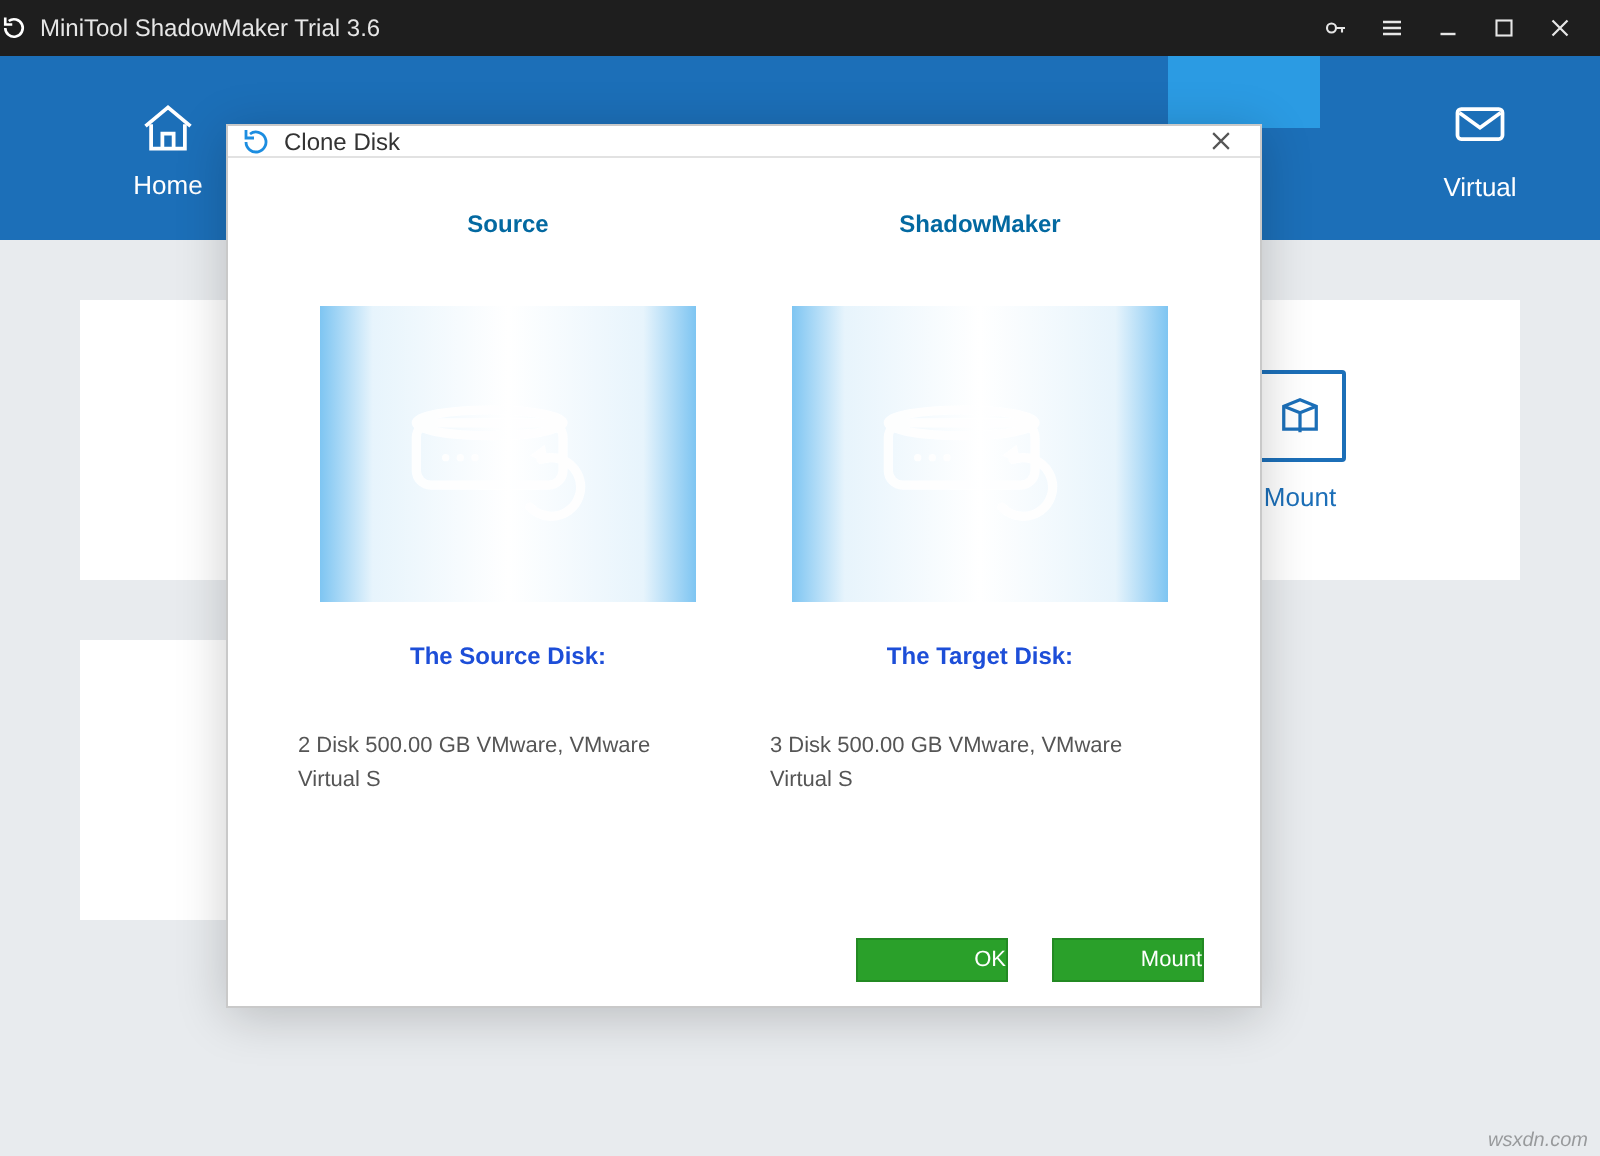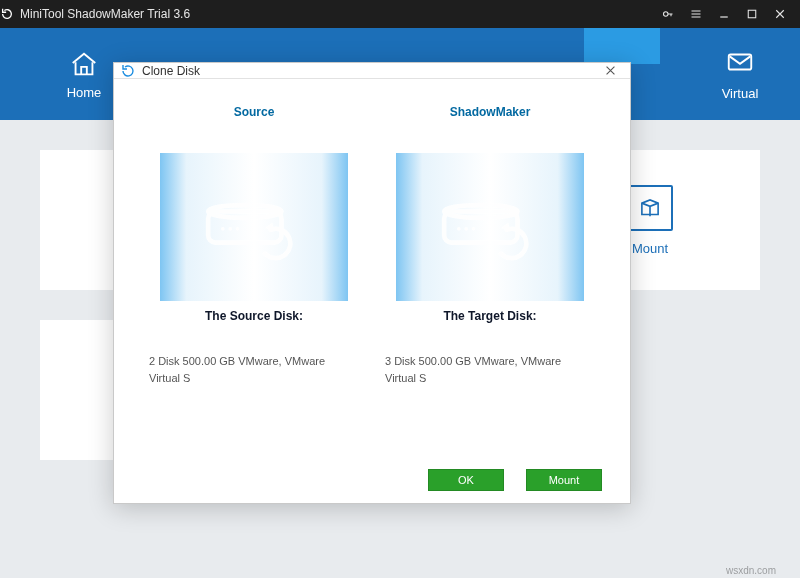--- a/index.html
+++ b/index.html
@@ -116,49 +116,49 @@
     font-size: 12px; font-weight: 700; color: #0369a1;
     margin: 18px 0 34px;
   }
   .disk-tile {
     width: 188px; height: 148px;
     background: linear-gradient(90deg, #7ec5f2 0%, #e7f4fc 14%, #ffffff 50%, #e7f4fc 86%, #7ec5f2 100%);
     display: flex; align-items: center; justify-content: center;
   }
   .disk-tile svg { width: 110px; height: 88px; opacity: .92;}
   .sub1 {
-    font-size: 12px; font-weight:700; color:#0f172a;
-    margin-top: 8px;
+    font-size: 12px; font-weight:700; color:#1d4ed8;
+    margin-top: 20px;
   }
   .sub2 {
     font-size: 11px; color: #555; 
     margin-top: 30px; line-height: 1.5;
     max-width: 210px;
   }
   .modal-footer {
     height: 40px;
     display: flex;
     align-items: center;
     justify-content: flex-end;
     gap: 22px;
     padding: 0 28px 6px 0;
   }
   .btn {
     min-width: 76px; height: 22px;
     background: #2aa02a;
     color: #fff;
     border: 1px solid #238a23;
     font-size: 11px;
-    display: flex; align-items:center; justify-content:center;
+    display: flex; align-items:center; justify-content:flex-end;
     cursor: default;
   }
 
   .watermark {
-    position: absolute; right: 24px; bottom: 2px;
-    font-size: 10px; color: rgba(0,0,0,.35);
+    position: absolute; right: 6px; bottom: 2px;
+    font-size: 10px; color: rgba(0,0,0,.35); font-style: italic;
   }
 </style>
 </head>
 <body>
 
 <div class="titlebar">
   <span class="logo">
     <svg viewBox="0 0 16 16">
         <g fill="none" stroke="#fff" stroke-width="1.5">
           <path d="M3 8a5 5 0 1 0 2-4"></path>

